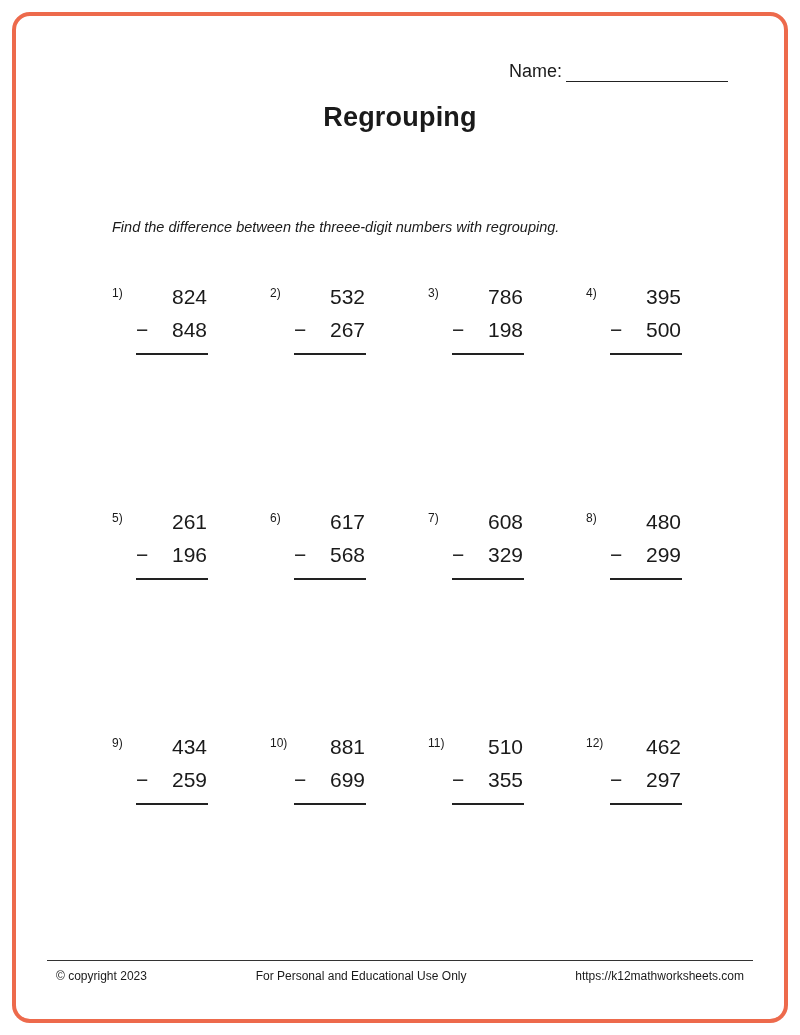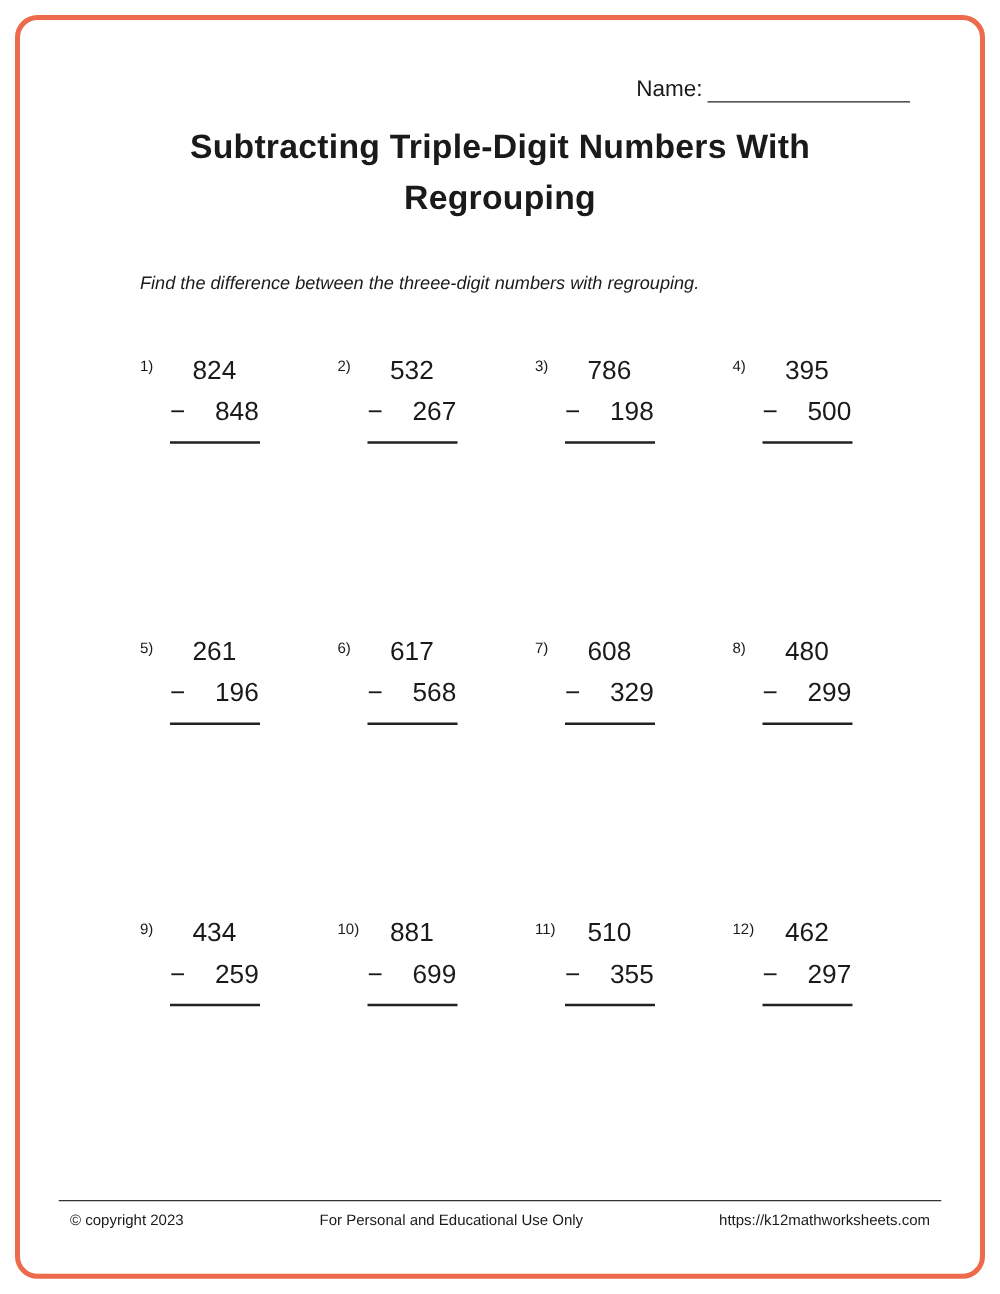--- a/index.html
+++ b/index.html
@@ -70,21 +70,21 @@
     margin-top: 5px;
     width: 24px;
     flex: 0 0 24px;
   }
   .pcol {
     flex: 1;
     font-size: 21px;
   }
   .num-line {
     line-height: 33px;
-    text-align: center;
+    text-align: right;
     padding-right: 1px;
   }
   .bottom-line {
     display: flex;
     justify-content: space-between;
     align-items: baseline;
     line-height: 33px;
     border-bottom: 2px solid #222;
     padding-bottom: 7px;
     padding-right: 1px;
@@ -111,21 +111,20 @@
 </head>
 <body>
 
 <div class="border-frame"></div>
 
 <div class="name-row">
   <span>Name:</span><span class="name-blank"></span>
 </div>
 
 <div class="title">
-  <div>Subtracting Triple-Digit Numbers With</div>
   <div>Regrouping</div>
 </div>
 
 <div class="instruction">Find the difference between the threee-digit numbers with regrouping.</div>
 
 <div class="problems-grid">
 
   <div class="problem">
     <span class="plabel">1)</span>
     <div class="pcol">

